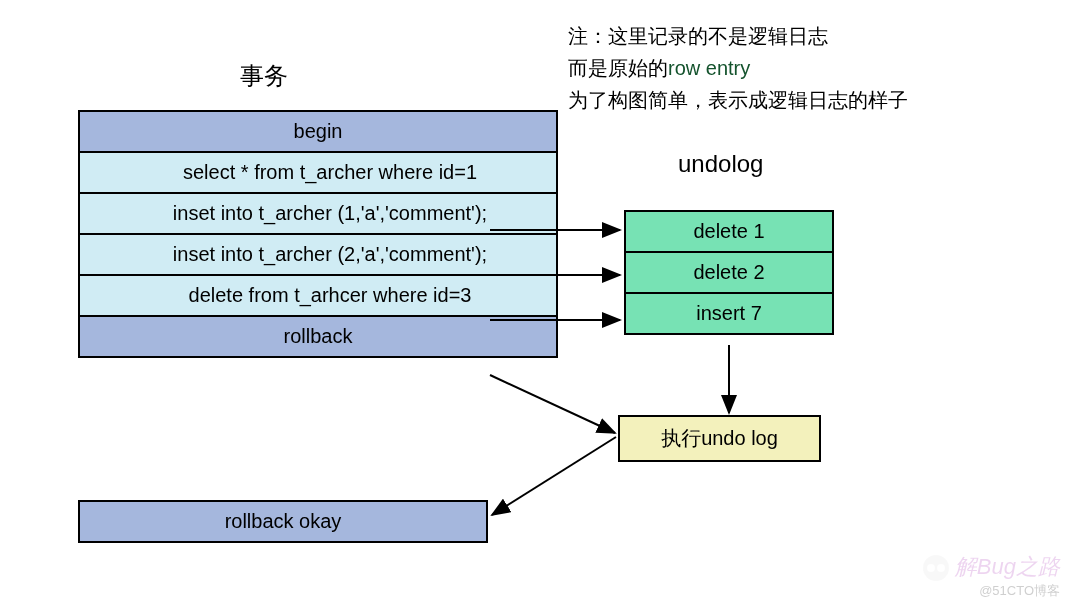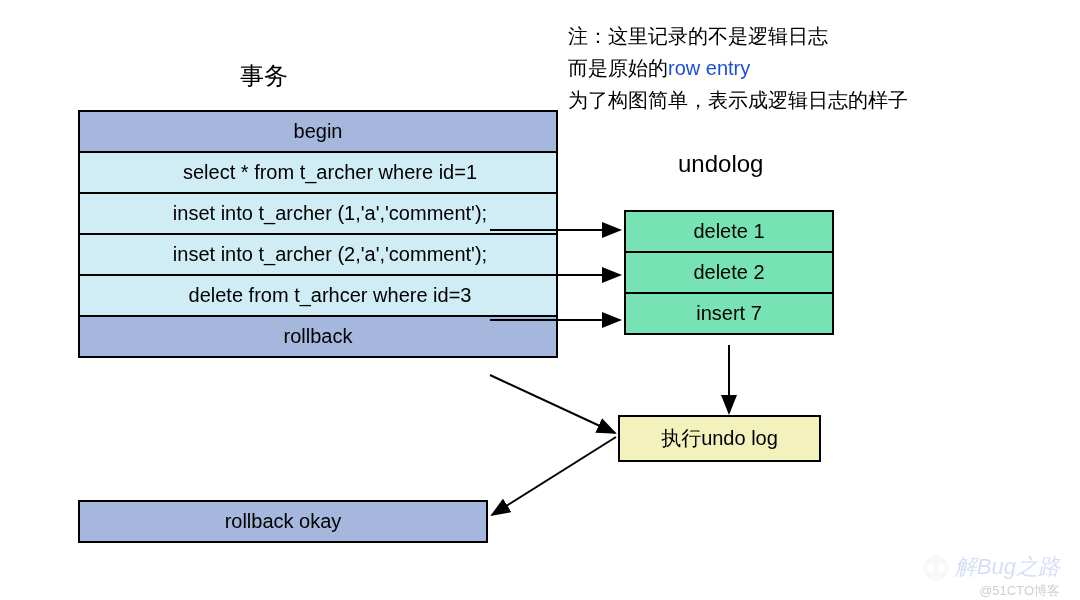--- a/index.html
+++ b/index.html
@@ -17,21 +17,21 @@
     color: #000;
     text-align: center;
   }
   .note {
     position: absolute;
     left: 568px;
     top: 20px;
     font-size: 20px;
     line-height: 1.6;
   }
-  .note .blue { color: #1d4ed8; }
+  .note .blue { color: #14532d; }
   .table {
     position: absolute;
     border: 2px solid #000;
     background: #fff;
   }
   .row {
     border-bottom: 2px solid #000;
     text-align: center;
     padding: 8px 12px;
     font-size: 20px;
@@ -50,21 +50,21 @@
     position: absolute;
     left: 0; top: 0;
     width: 1080px; height: 600px;
     pointer-events: none;
   }
   .watermark {
     position: absolute;
     right: 20px;
     bottom: 18px;
     font-size: 22px;
-    color: #1d4ed8;
+    color: #a21caf;
     opacity: 0.18;
     font-style: italic;
   }
   .wm-logo {
     display: inline-block;
     width: 26px; height: 26px;
     border-radius: 50%;
     background: #888;
     opacity: 0.3;
     vertical-align: middle;

